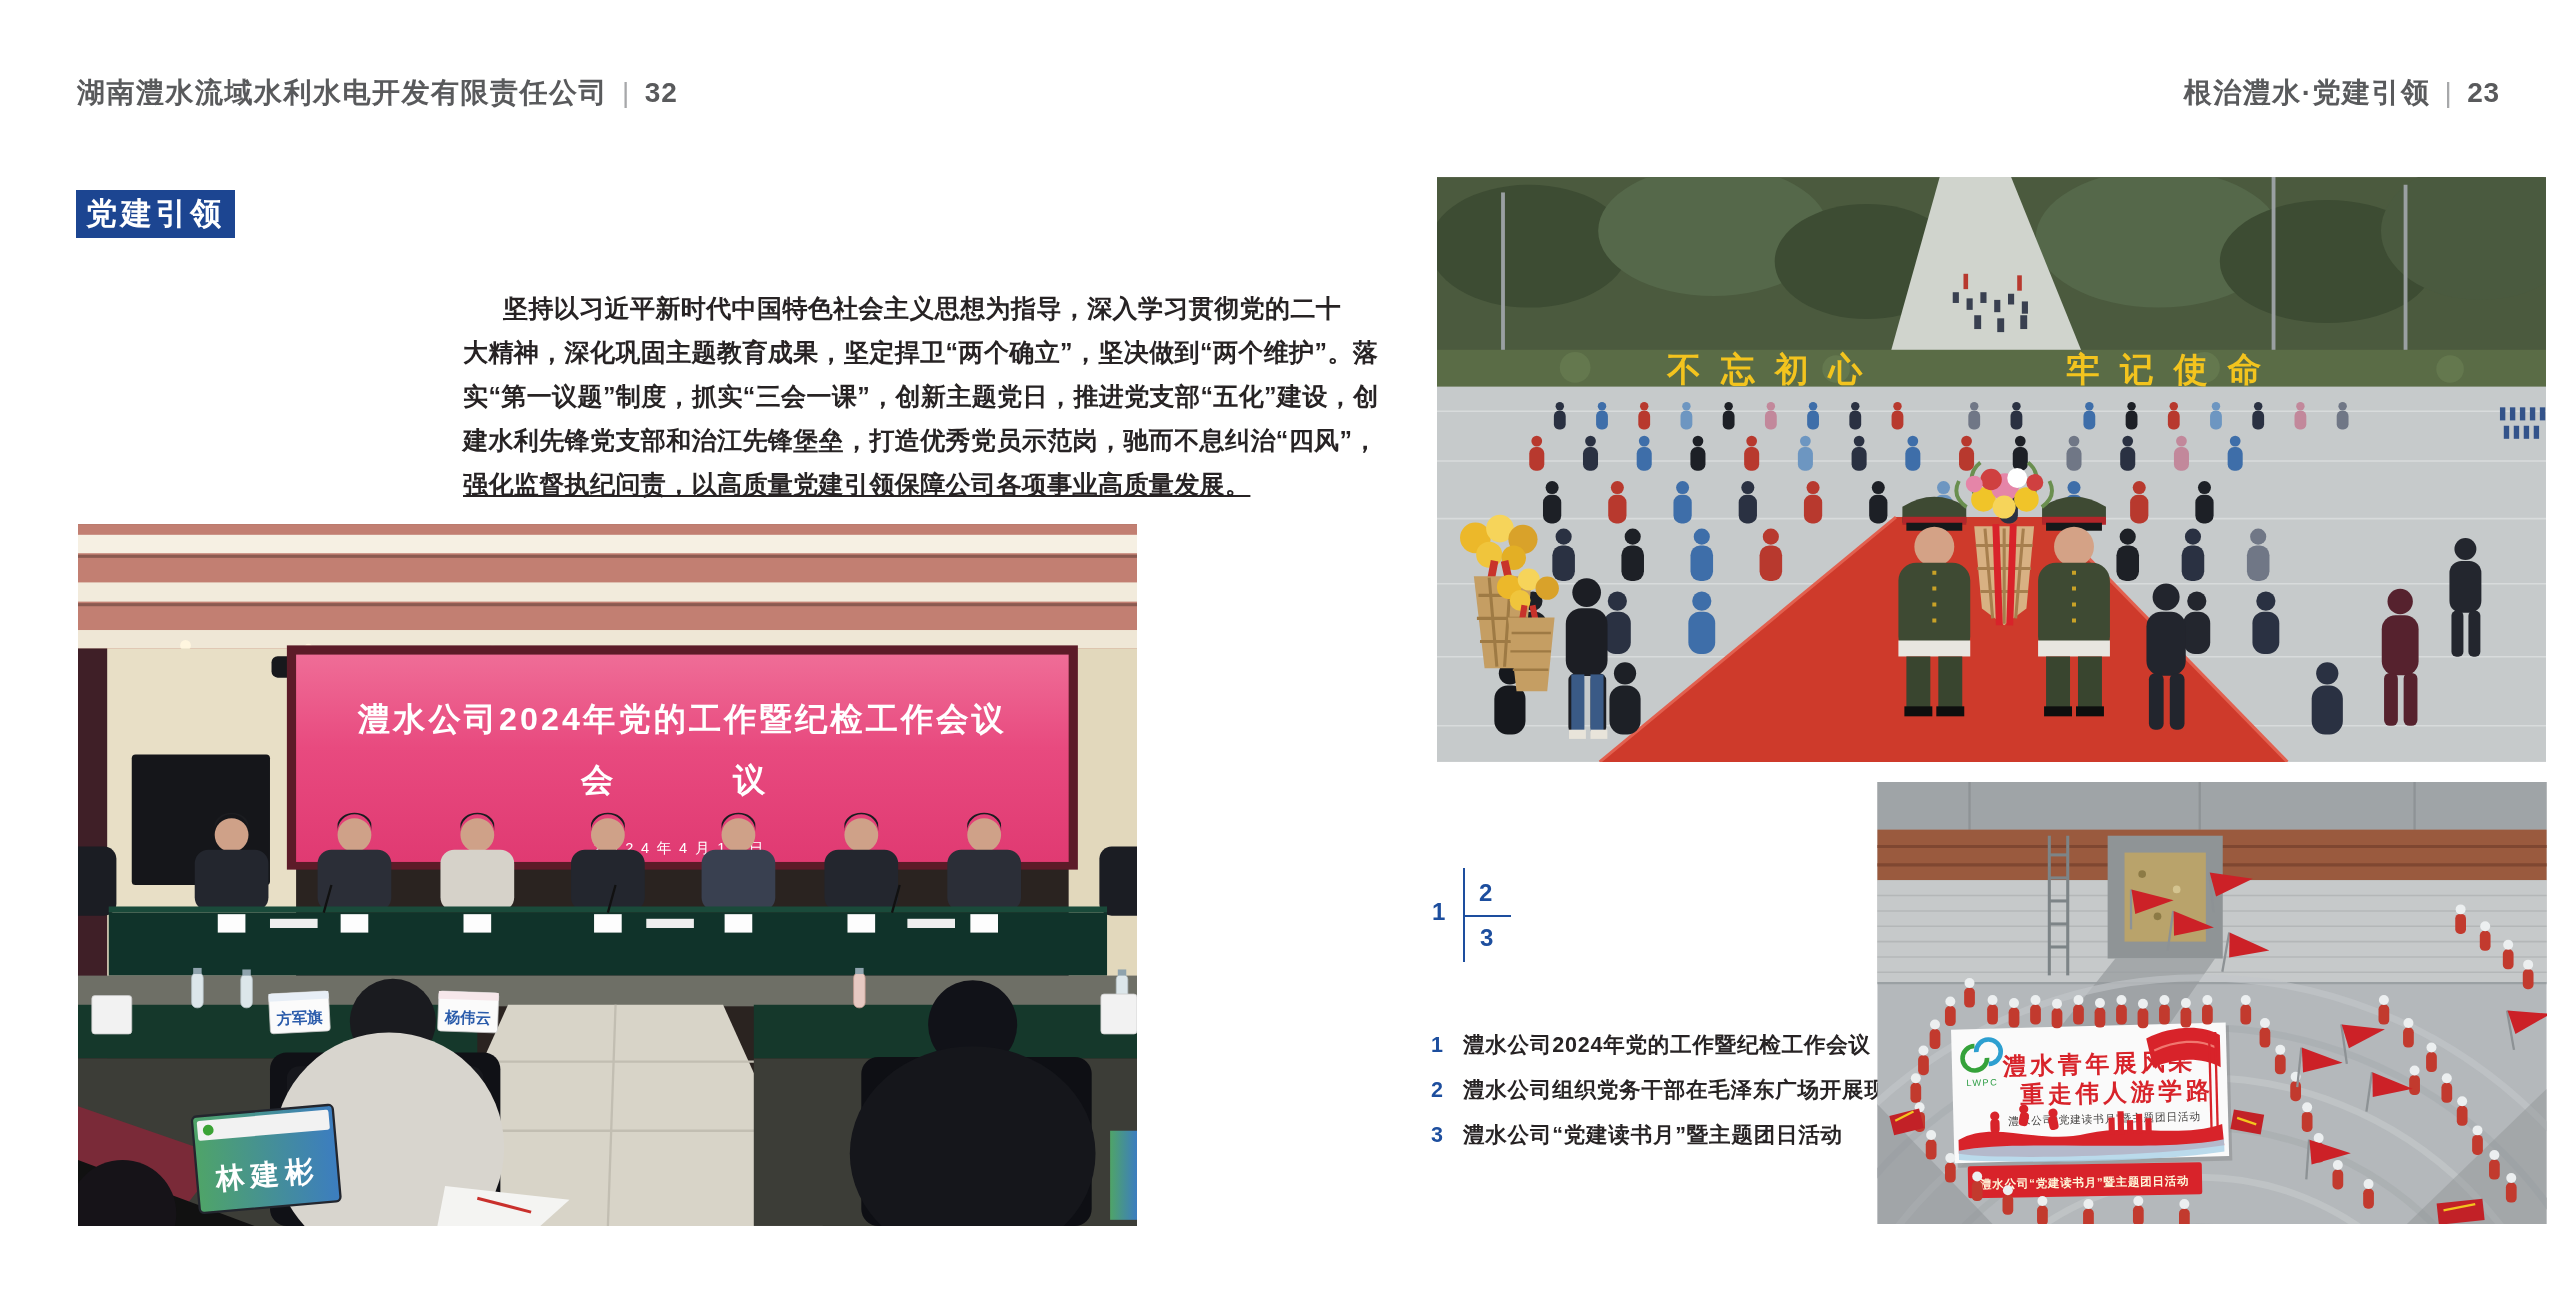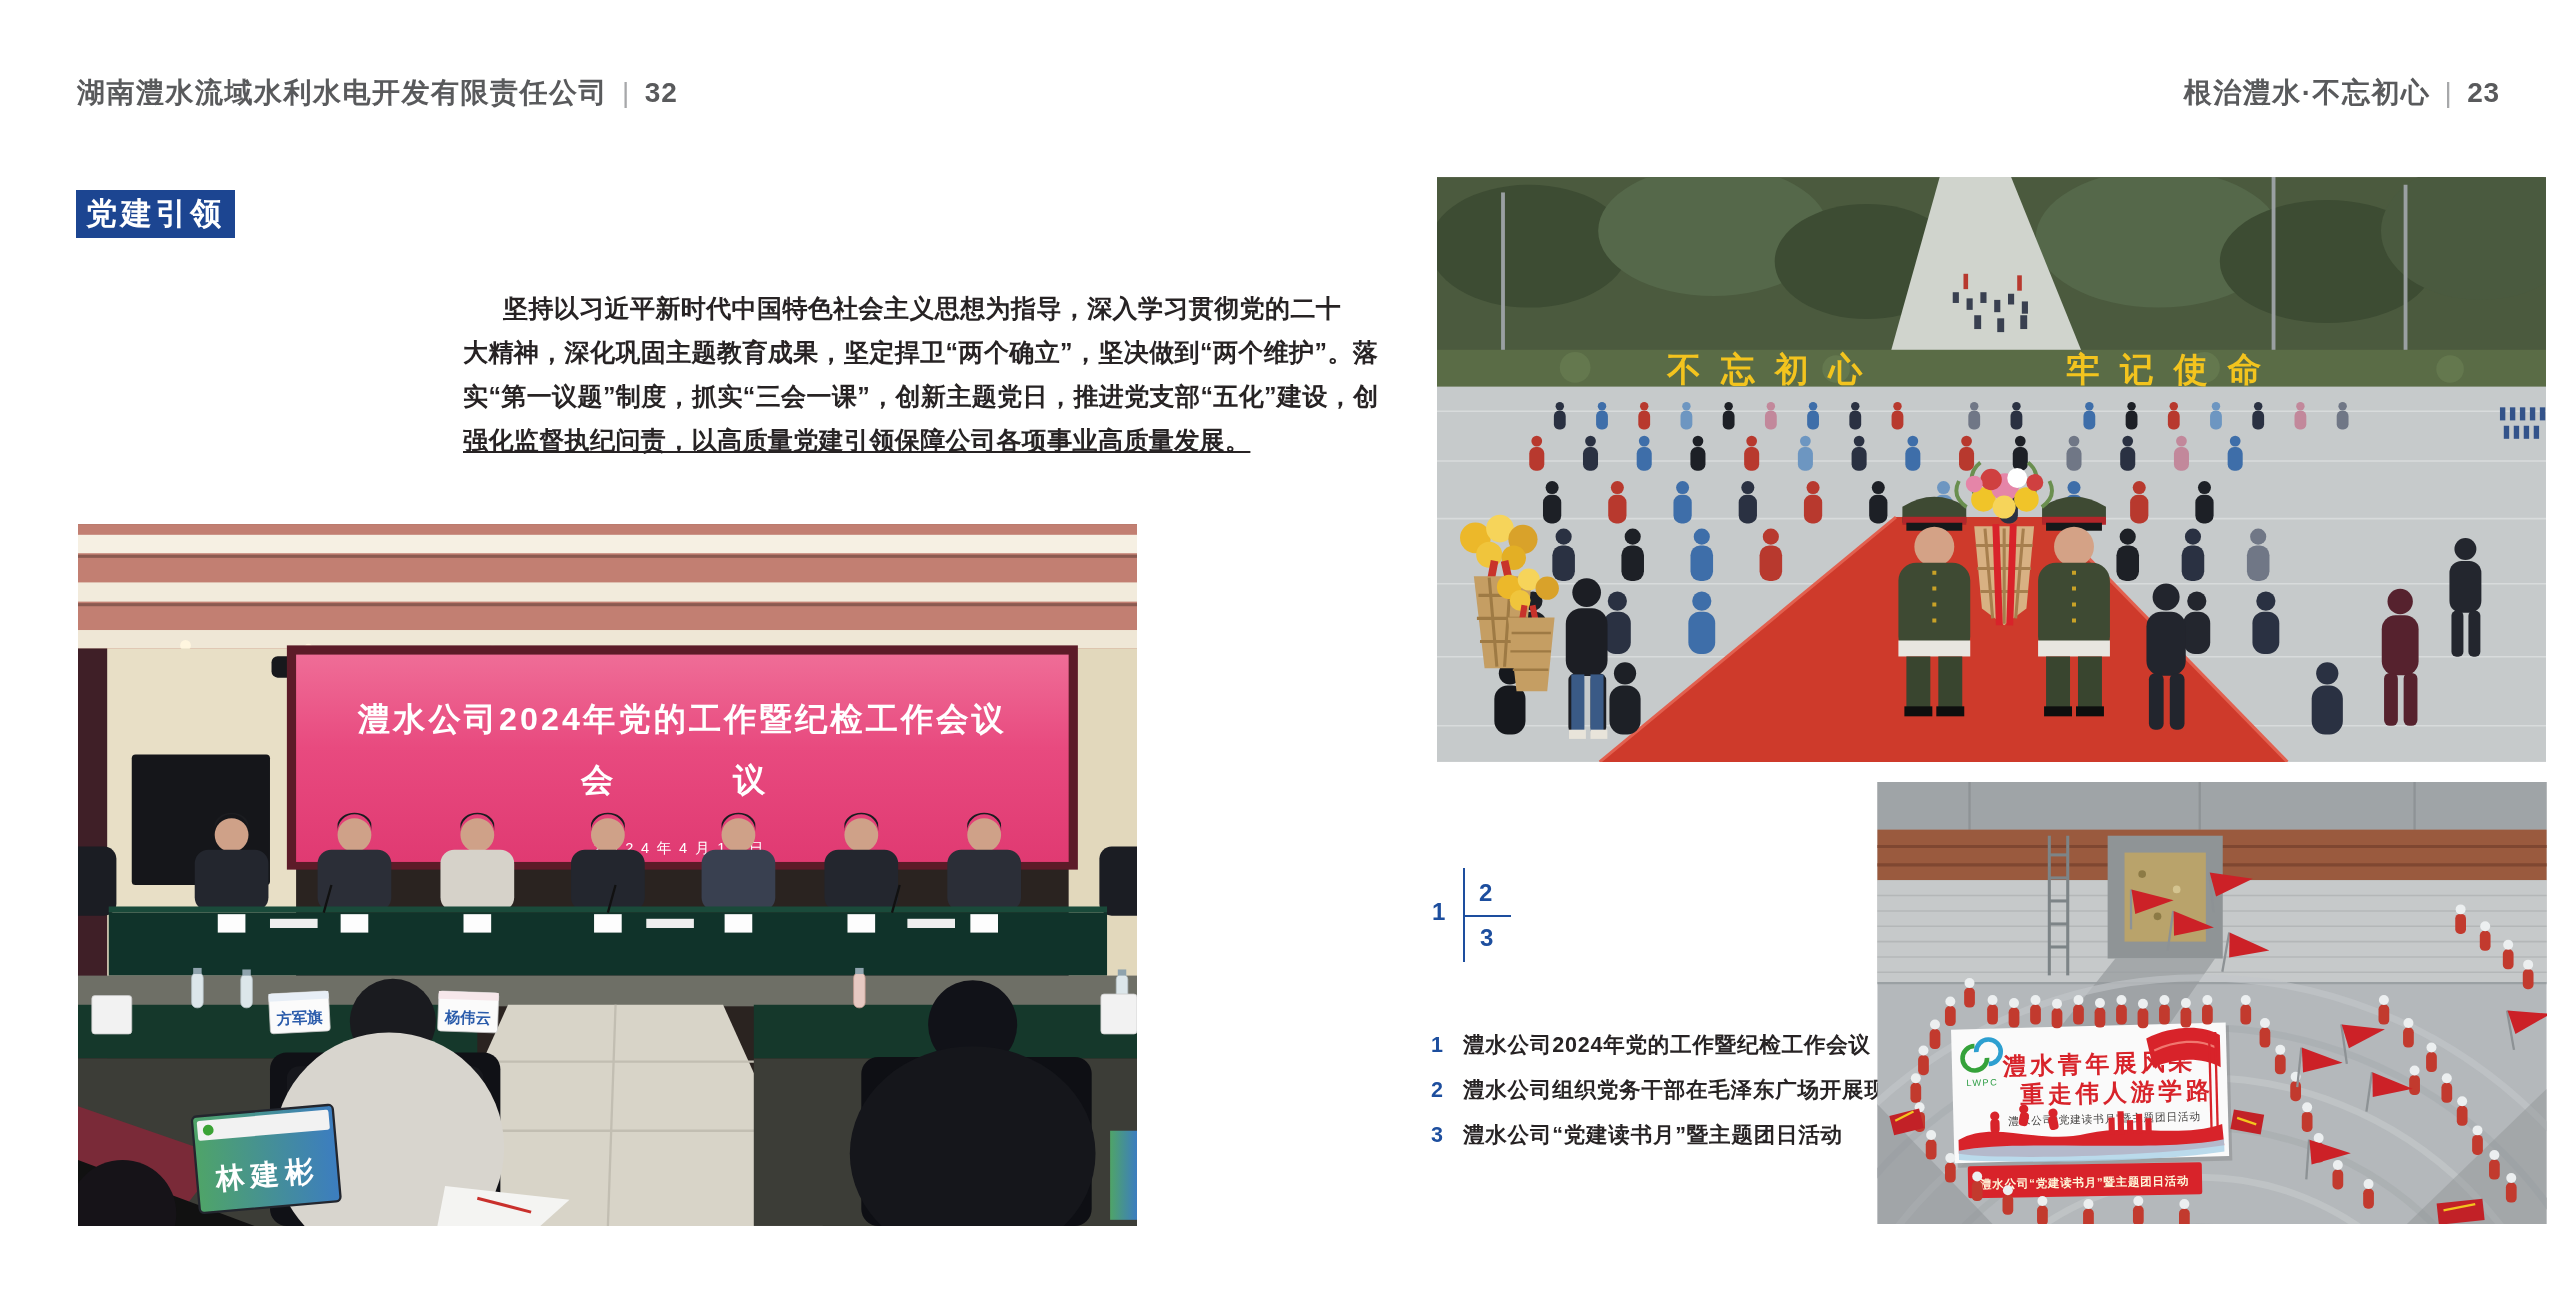--- a/index.html
+++ b/index.html
@@ -39,29 +39,30 @@
 </style>
 </head>
 <body>
 
 <div class="spread">
 
   <div class="hdr hdr-l">
     <span>湖南澧水流域水利水电开发有限责任公司</span><span class="divider">|</span><span class="pageno">32</span>
   </div>
   <div class="hdr hdr-r">
-    <span>根治澧水·不忘初心</span><span class="divider">|</span><span class="pageno">23</span>
+    <span>根治澧水·党建引领</span><span class="divider">|</span><span class="pageno">23</span>
   </div>
 
   <div class="badge">党建引领</div>
 
   <div class="intro">
     <div class="pline first">坚持以习近平新时代中国特色社会主义思想为指导，深入学习贯彻党的二十</div>
     <div class="pline">大精神，深化巩固主题教育成果，坚定捍卫“两个确立”，坚决做到“两个维护”。落</div>
     <div class="pline">实“第一议题”制度，抓实“三会一课”，创新主题党日，推进党支部“五化”建设，创</div>
+    <div class="pline">建水利先锋党支部和治江先锋堡垒，打造优秀党员示范岗，驰而不息纠治“四风”，</div>
     <div class="pline last">强化监督执纪问责，以高质量党建引领保障公司各项事业高质量发展。</div>
   </div>
 
   <svg id="photo1" class="photo" width="1059" height="702" viewBox="0 0 1379 914">
     <defs>
       <linearGradient id="scr" x1="0" y1="0" x2="0" y2="1">
         <stop offset="0" stop-color="#ef6d97"></stop>
           <stop offset="0.45" stop-color="#e84a7f"></stop>
           <stop offset="1" stop-color="#e03a72"></stop>
       </linearGradient>

